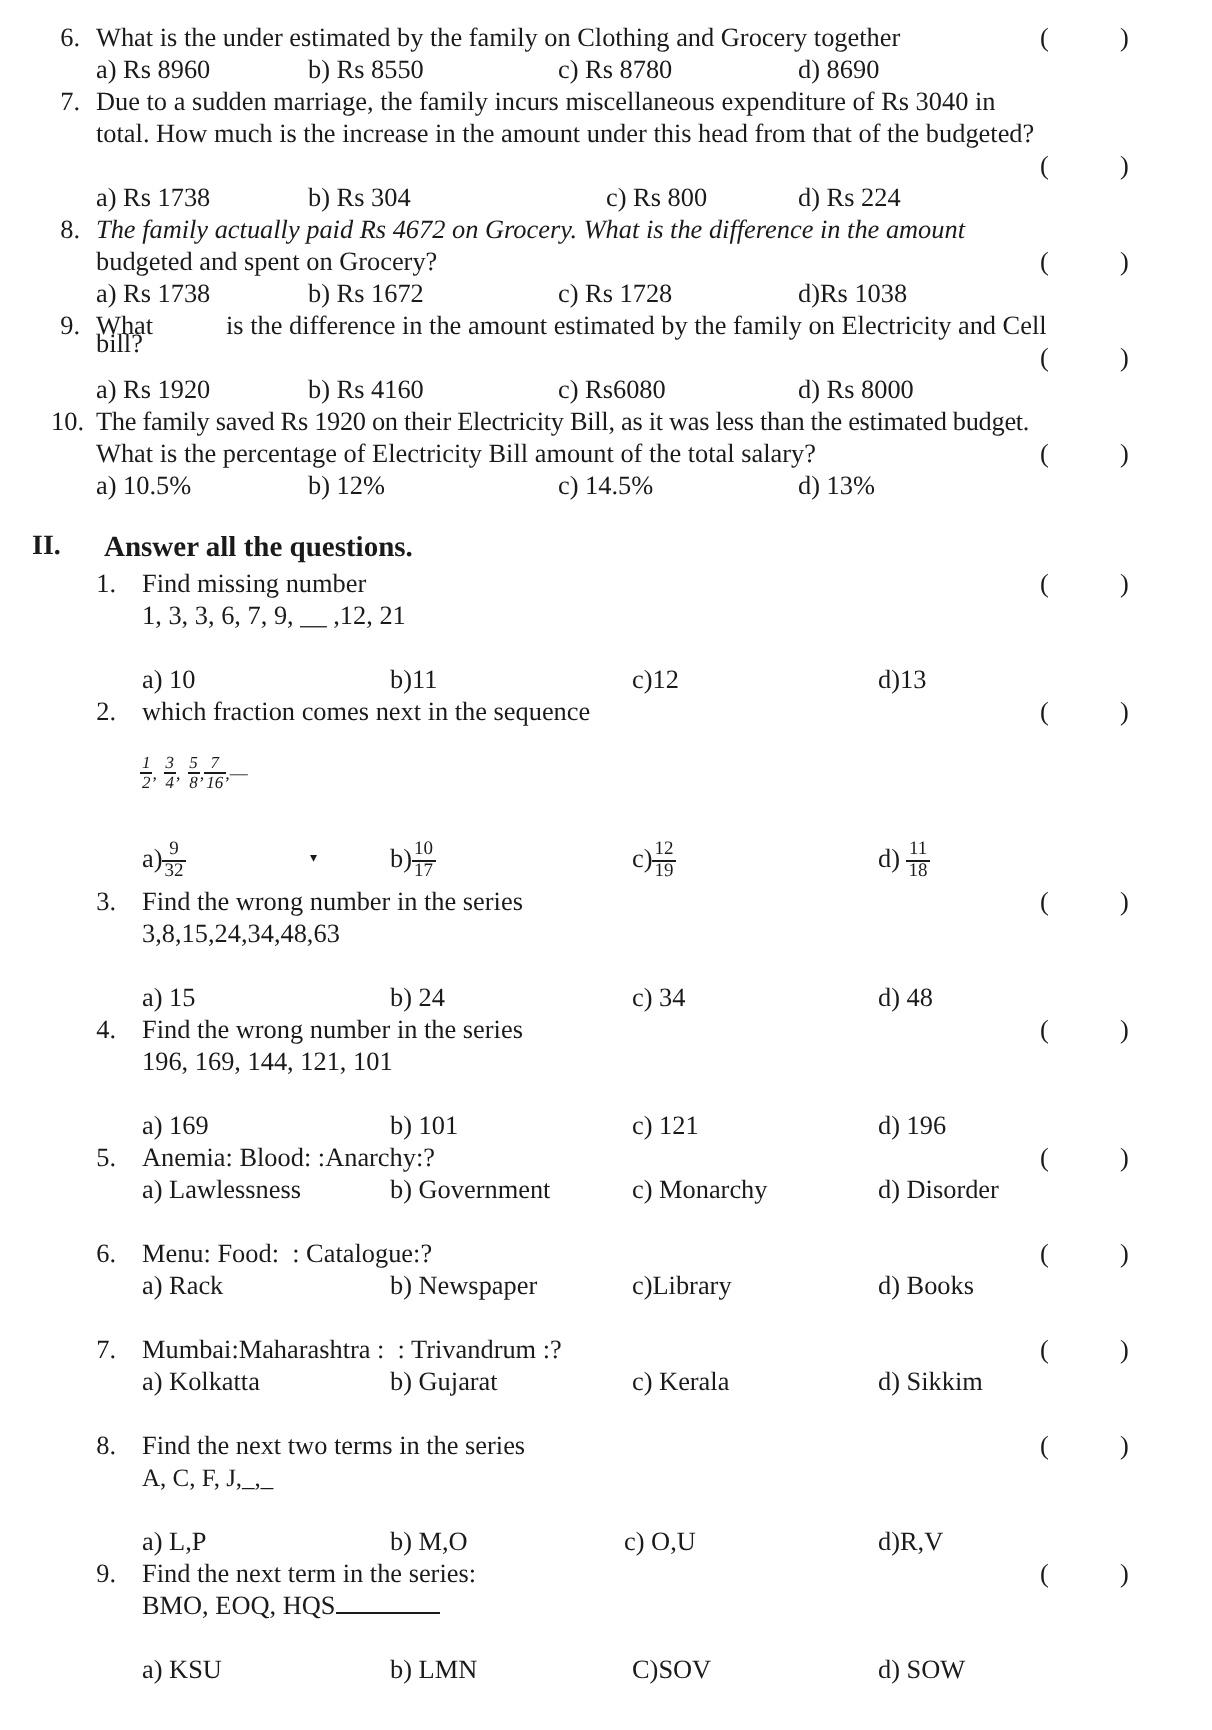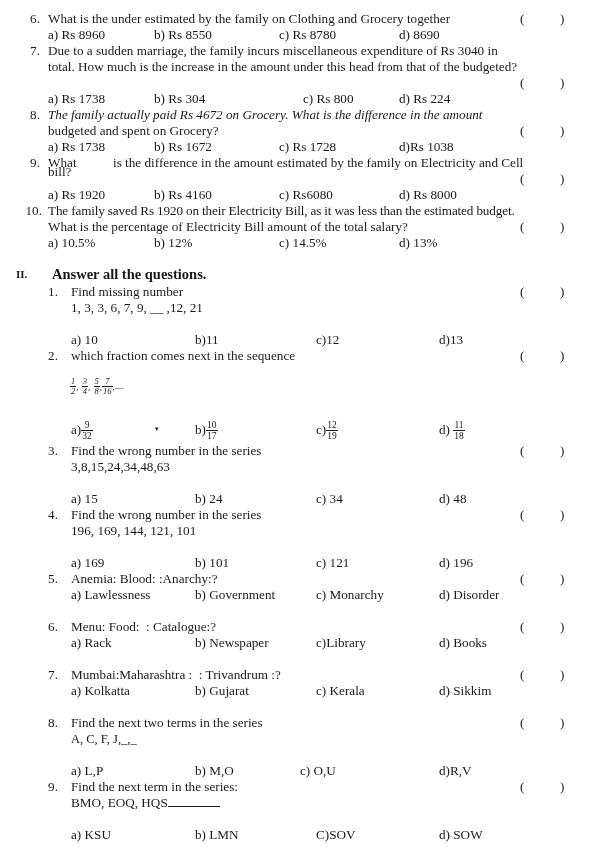--- a/index.html
+++ b/index.html
@@ -6,21 +6,21 @@
     body {
       width: 606px; height: 865px; position: relative; overflow: hidden;
       font-family: "Liberation Serif", "DejaVu Serif", serif;
       color: #1a1a1a; font-size: 13.2px; line-height: 16px;
     }
     .abs { position: absolute; white-space: nowrap; }
     .num { position: absolute; text-align: right; }
     .bracket { position: absolute; left: 520px; width: 50px; }
     .bracket .l { position: absolute; left: 0; }
     .bracket .r { position: absolute; left: 40px; }
-    .sec-num { font-weight: bold; font-size: 11px; }
+    .sec-num { font-weight: bold; font-size: 14px; }
     .sec-title { font-weight: bold; font-size: 14.5px; }
     .frac { display: inline-block; vertical-align: middle; text-align: center; font-size: 9.5px; line-height: 10px; }
     .frac .n { display: block; border-bottom: 1px solid #1a1a1a; padding: 0 1px; }
     .frac .d { display: block; padding: 0 1px; }
     .fracs-seq .frac { font-style: italic; font-size: 8.5px; line-height: 9px; }
     .blank { display: inline-block; border-bottom: 1px solid #1a1a1a; }
   </style>
 </head>
 <body>
 
@@ -212,21 +212,21 @@
 <div>
   <span class="num abs" style="left:40px;top:715px;width:18px;">8.</span>
   <span class="abs" style="left:71px;top:715px;">Find the next two terms in the series</span>
   <span class="abs" style="left:71px;top:731px;font-size:12.5px;">A, C, F, J,_,_</span>
   <div class="bracket" style="top:715px;">
       <span class="l">(</span>
       <span class="r">)</span>
     </div>
   <span class="abs" style="left:71px;top:763px;">a) L,P</span>
   <span class="abs" style="left:195px;top:763px;">b) M,O</span>
-  <span class="abs" style="left:300px;top:763px;">c) O,U</span>
+  <span class="abs" style="left:312px;top:763px;">c) O,U</span>
   <span class="abs" style="left:439px;top:763px;">d)R,V</span>
 </div>
 
 <div>
   <span class="num abs" style="left:40px;top:779px;width:18px;">9.</span>
   <span class="abs" style="left:71px;top:779px;">Find the next term in the series:</span>
   <span class="abs" style="left:71px;top:795px;"><span>BMO, EOQ, HQS</span><span class="blank" style="width:52px;height:11px;"></span></span>
   <div class="bracket" style="top:779px;">
       <span class="l">(</span>
       <span class="r">)</span>

